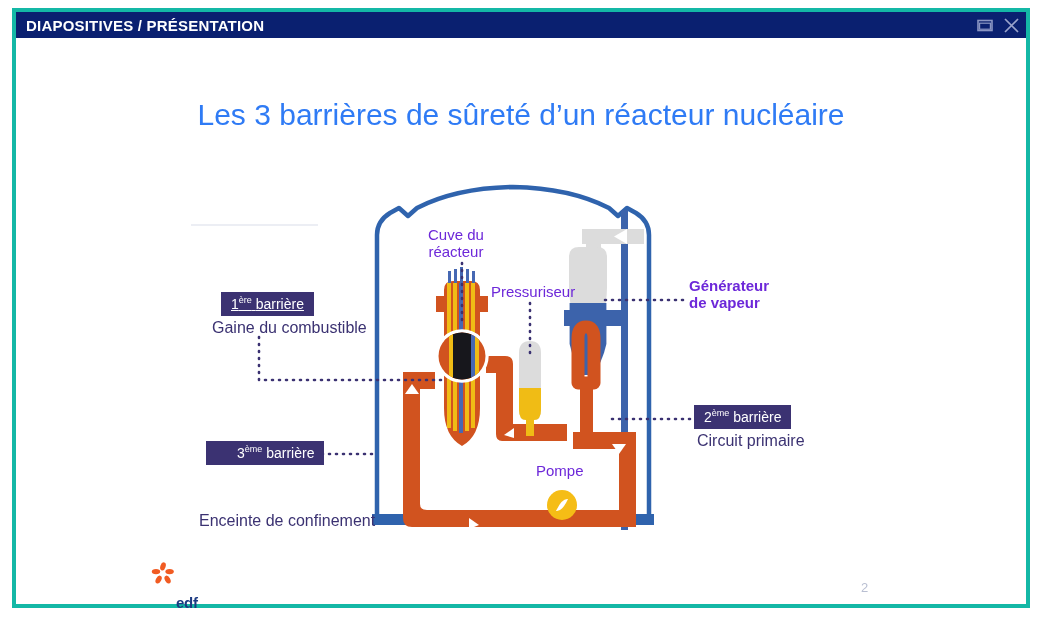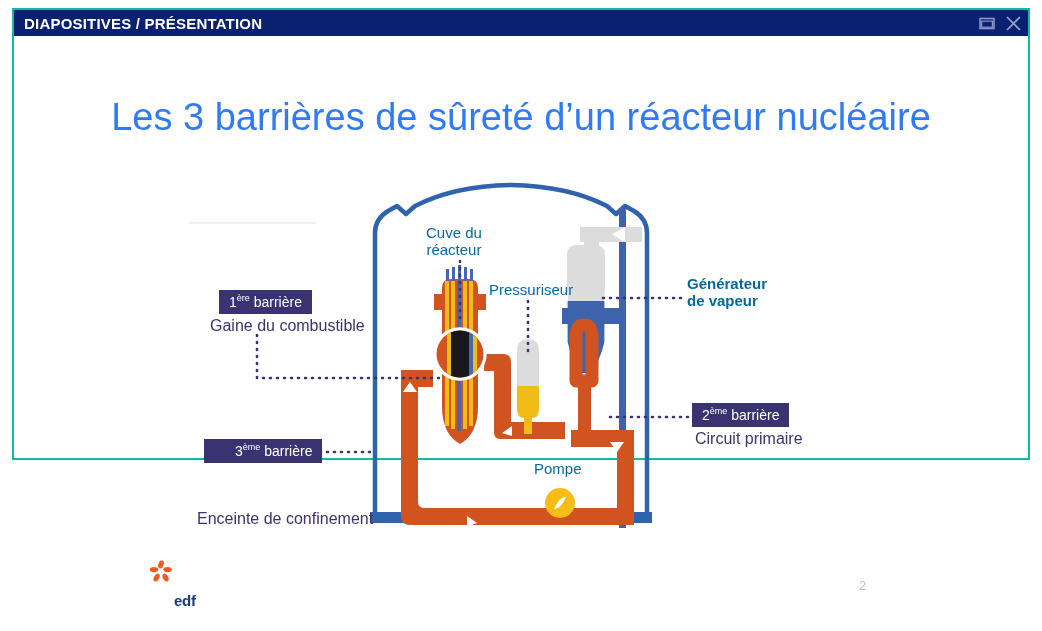--- a/index.html
+++ b/index.html
@@ -5,22 +5,22 @@
   * { box-sizing: border-box; margin:0; padding:0; }
   html, body {
     width: 1042px; height: 631px;
     background: #ffffff;
     font-family: "Liberation Sans", sans-serif;
     overflow: hidden;
   }
   .viewer {
     position: absolute;
     left: 12px; top: 8px;
-    width: 1018px; height: 452px;
-    border: 2px solid #14b8a6;
+    width: 1018px; height: 600px;
+    border: 4px solid #14b8a6;
     background: #ffffff;
   }
   .titlebar {
     position: absolute;
     left: 0; top: 0;
     width: 100%; height: 26px;
     background: #0a2070;
     color: #ffffff;
     display: flex;
     align-items: center;
@@ -39,21 +39,21 @@
     position: absolute;
     left: 0; top: 26px;
     width: 100%; height: calc(100% - 26px);
     background: #ffffff;
   }
 
   .slide-title {
     position: absolute;
     left: 0; right: 0; top: 60px;
     text-align: center;
-    font-size: 38px;
+    font-size: 30px;
     color: #2f7bf5;
     font-weight: normal;
     white-space: nowrap;
   }
 
   .faint-rule {
     position: absolute;
     left: 175px; top: 186px;
     width: 127px; height: 2px;
     background: #eceef4;
@@ -75,29 +75,29 @@
   }
   .chip sup { font-size: 9px; vertical-align: super; }
   .sublabel {
     position: absolute;
     color: #3b3272;
     font-size: 16px;
     white-space: nowrap;
   }
   .diaglabel {
     position: absolute;
-    color: #0369a1;
+    color: #6d28d9;
     font-size: 15px;
     line-height: 1.12;
     white-space: nowrap;
   }
   .diaglabel.center { text-align: center; }
 
   
-  #chip-b1 { left: 205px; top: 254px; }
+  #chip-b1 { left: 205px; top: 254px; text-decoration: underline; }
   #sub-b1  { left: 196px; top: 281px; }
   
   #chip-b3 { left: 190px; top: 403px; padding-left: 31px; }
   #sub-b3  { left: 183px; top: 430px; margin-top: 44px; }
   
   #chip-b2 { left: 678px; top: 367px; }
   #sub-b2  { left: 681px; top: 394px; }
 
   #lbl-cuve { left: 412px; top: 189px; }
   #lbl-press { left: 447px; top: 246px; margin-left: 28px; }

